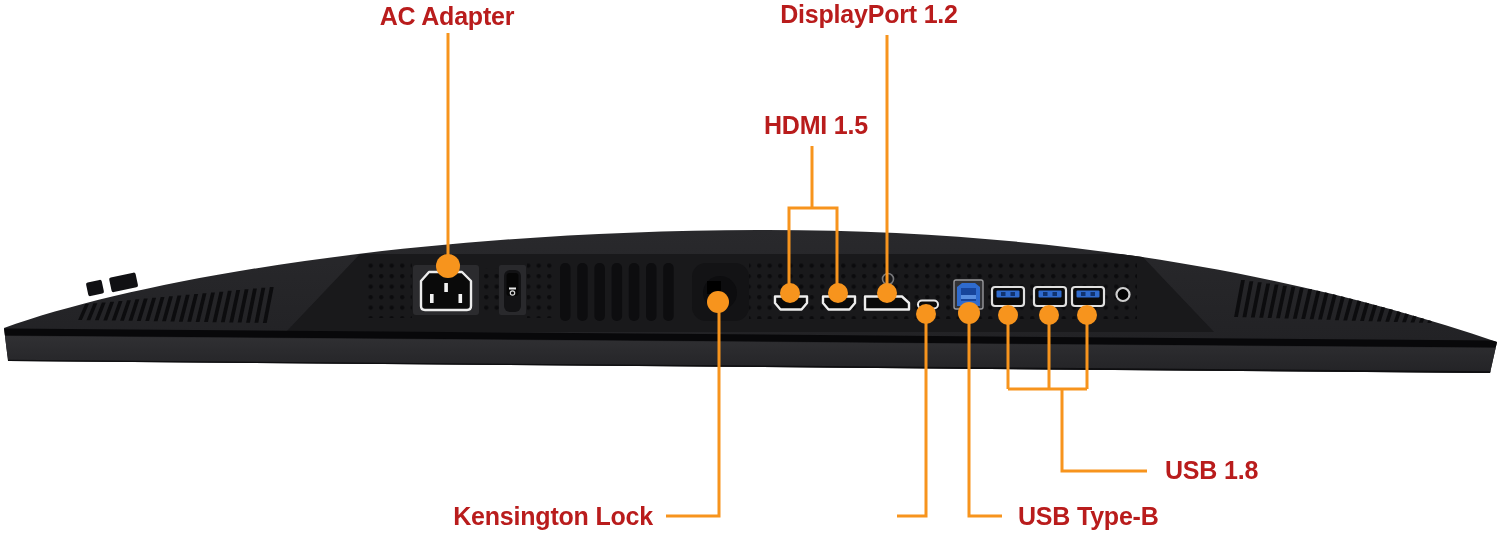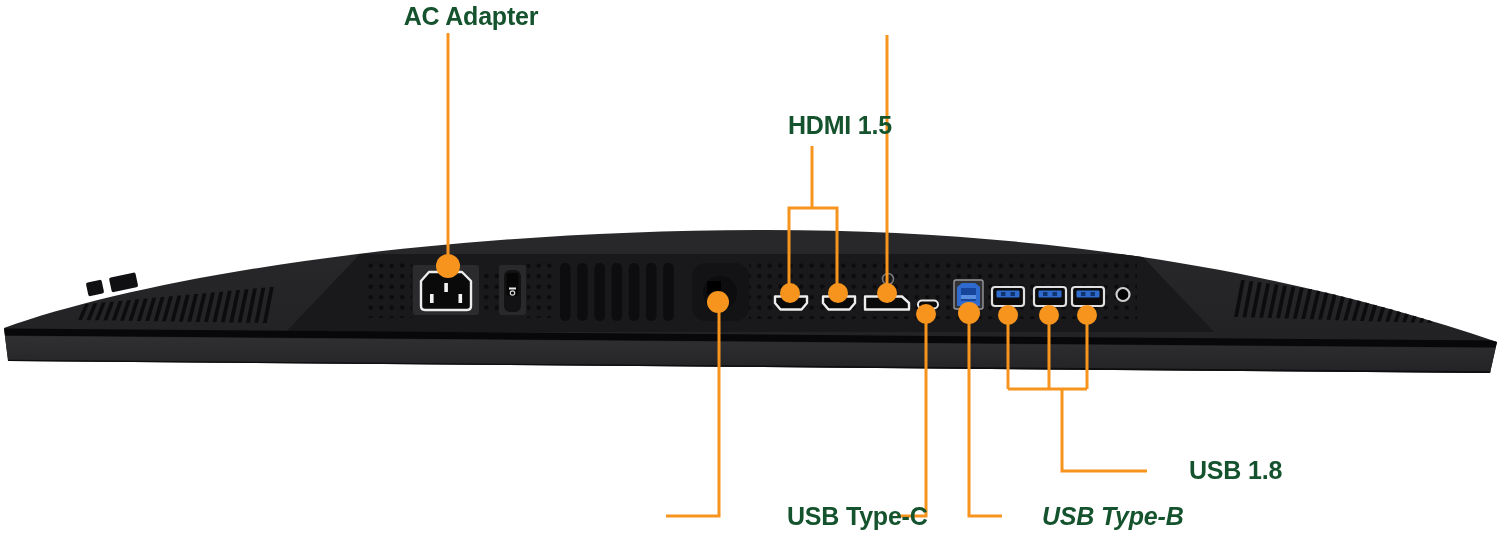--- a/index.html
+++ b/index.html
@@ -9,24 +9,23 @@
     background:#ffffff;
     overflow:hidden;
     font-family:"Liberation Sans", sans-serif;
   }
   .stage svg{position:absolute;left:0;top:0;}
   .label{
     position:absolute;
     font-size:25px;
     font-weight:700;
     letter-spacing:-0.2px;
-    color:#14532d;
+    color:#b91c1c;
     white-space:nowrap;
     line-height:1.1;
-    margin-left:24px;
   }
   .center{transform:translateX(-50%);}
   .right{transform:translateX(-100%);}
 </style>
 </head>
 <body>
 
 <div class="stage">
 
   <svg width="1500" height="536" viewBox="0 0 1500 536">
@@ -230,18 +229,19 @@
         <path d="M 1008,389 L 1087,389"></path>
         <path d="M 1062,389 L 1062,471 L 1147,471"></path>
         <circle cx="1008" cy="315" r="10" fill="#F7941D" stroke="none"></circle>
         <circle cx="1049" cy="315" r="10" fill="#F7941D" stroke="none"></circle>
         <circle cx="1087" cy="315" r="10" fill="#F7941D" stroke="none"></circle>
       </g>
     </g>
   </svg>
 
   <div class="label center" style="left:447px;top:3px;">AC Adapter</div>
+  <div class="label center" style="left:869px;top:1px;">DisplayPort 1.2</div>
   <div class="label center" style="left:816px;top:112px;">HDMI 1.5</div>
-  <div class="label" style="left:763px;top:503px;">USB Type-C</div>
-  <div class="label" style="left:1018px;top:503px;font-style:italic;">USB Type-B</div>
+  <div class="label right" style="left:653px;top:503px;">Kensington Lock</div>
+  <div class="label" style="left:1018px;top:503px;">USB Type-B</div>
   <div class="label" style="left:1165px;top:457px;">USB 1.8</div>
 
 </div>
 
 </body></html>

